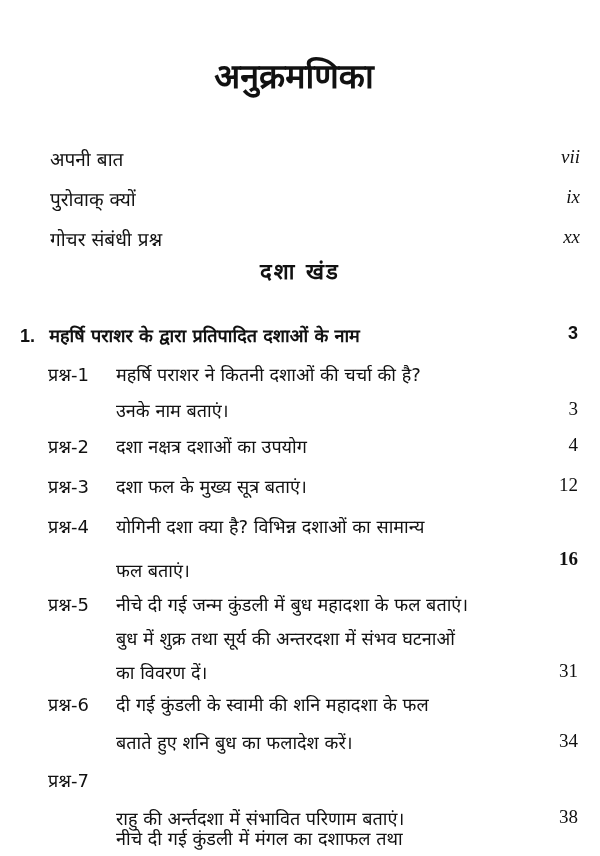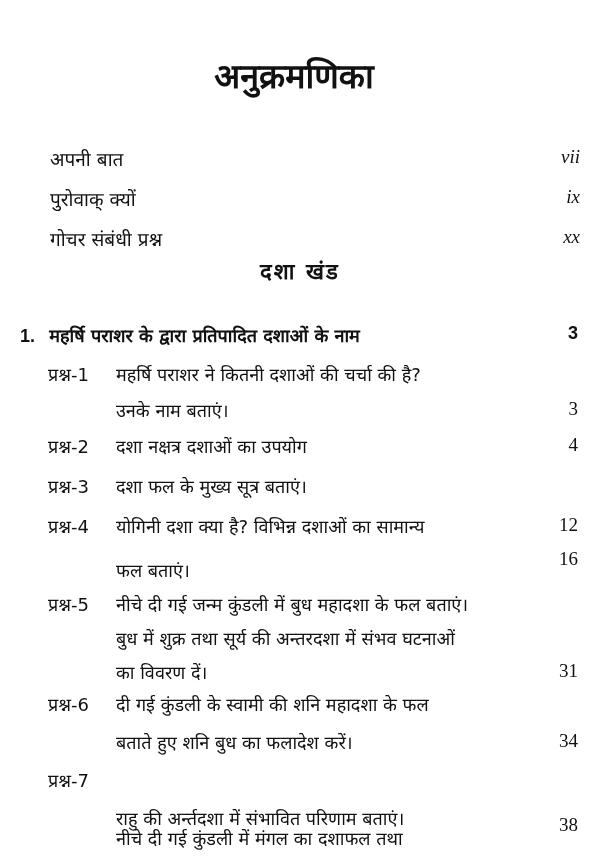--- a/index.html
+++ b/index.html
@@ -54,28 +54,28 @@
 
   <div class="q" style="top:434px;">
     <span class="lbl">प्रश्न-2</span>
     <span class="line" style="top:0;">दशा नक्षत्र दशाओं का उपयोग</span>
     <span class="pg" style="top:0;">4</span>
   </div>
 
   <div class="q" style="top:474px;">
     <span class="lbl">प्रश्न-3</span>
     <span class="line" style="top:0;">दशा फल के मुख्य सूत्र बताएं।</span>
-    <span class="pg" style="top:0;margin-top:40px;">12</span>
+    <span class="pg" style="top:0;">12</span>
   </div>
 
   <div class="q" style="top:514px;">
     <span class="lbl">प्रश्न-4</span>
     <span class="line" style="top:0;">योगिनी दशा क्या है? विभिन्न दशाओं का सामान्य</span>
     <span class="line" style="top:44px;">फल बताएं।</span>
-    <span class="pg" style="top:34px;">16</span>
+    <span class="pg" style="top:34px;font-weight:bold;">16</span>
   </div>
 
   <div class="q" style="top:592px;">
     <span class="lbl">प्रश्न-5</span>
     <span class="line" style="top:0;text-align:right;">नीचे दी गई जन्म कुंडली में बुध महादशा के फल बताएं।</span>
     <span class="line" style="top:34px;">बुध में शुक्र तथा सूर्य की अन्तरदशा में संभव घटनाओं</span>
     <span class="line" style="top:68px;">का विवरण दें।</span>
     <span class="pg" style="top:68px;">31</span>
   </div>
 
@@ -83,16 +83,16 @@
     <span class="lbl">प्रश्न-6</span>
     <span class="line" style="top:0;">दी गई कुंडली के स्वामी की शनि महादशा के फल</span>
     <span class="line" style="top:38px;">बताते हुए शनि बुध का फलादेश करें।</span>
     <span class="pg" style="top:38px;">34</span>
   </div>
 
   <div class="q" style="top:768px;">
     <span class="lbl">प्रश्न-7</span>
     <span class="line" style="top:18px;margin-top:40px;">नीचे दी गई कुंडली में मंगल का दशाफल तथा</span>
     <span class="line" style="top:38px;">राहु की अर्न्तदशा में संभावित परिणाम बताएं।</span>
-    <span class="pg" style="top:38px;margin-top:8px;">38</span>
+    <span class="pg" style="top:38px;">38</span>
   </div>
 
 </div>
 
 </body></html>

